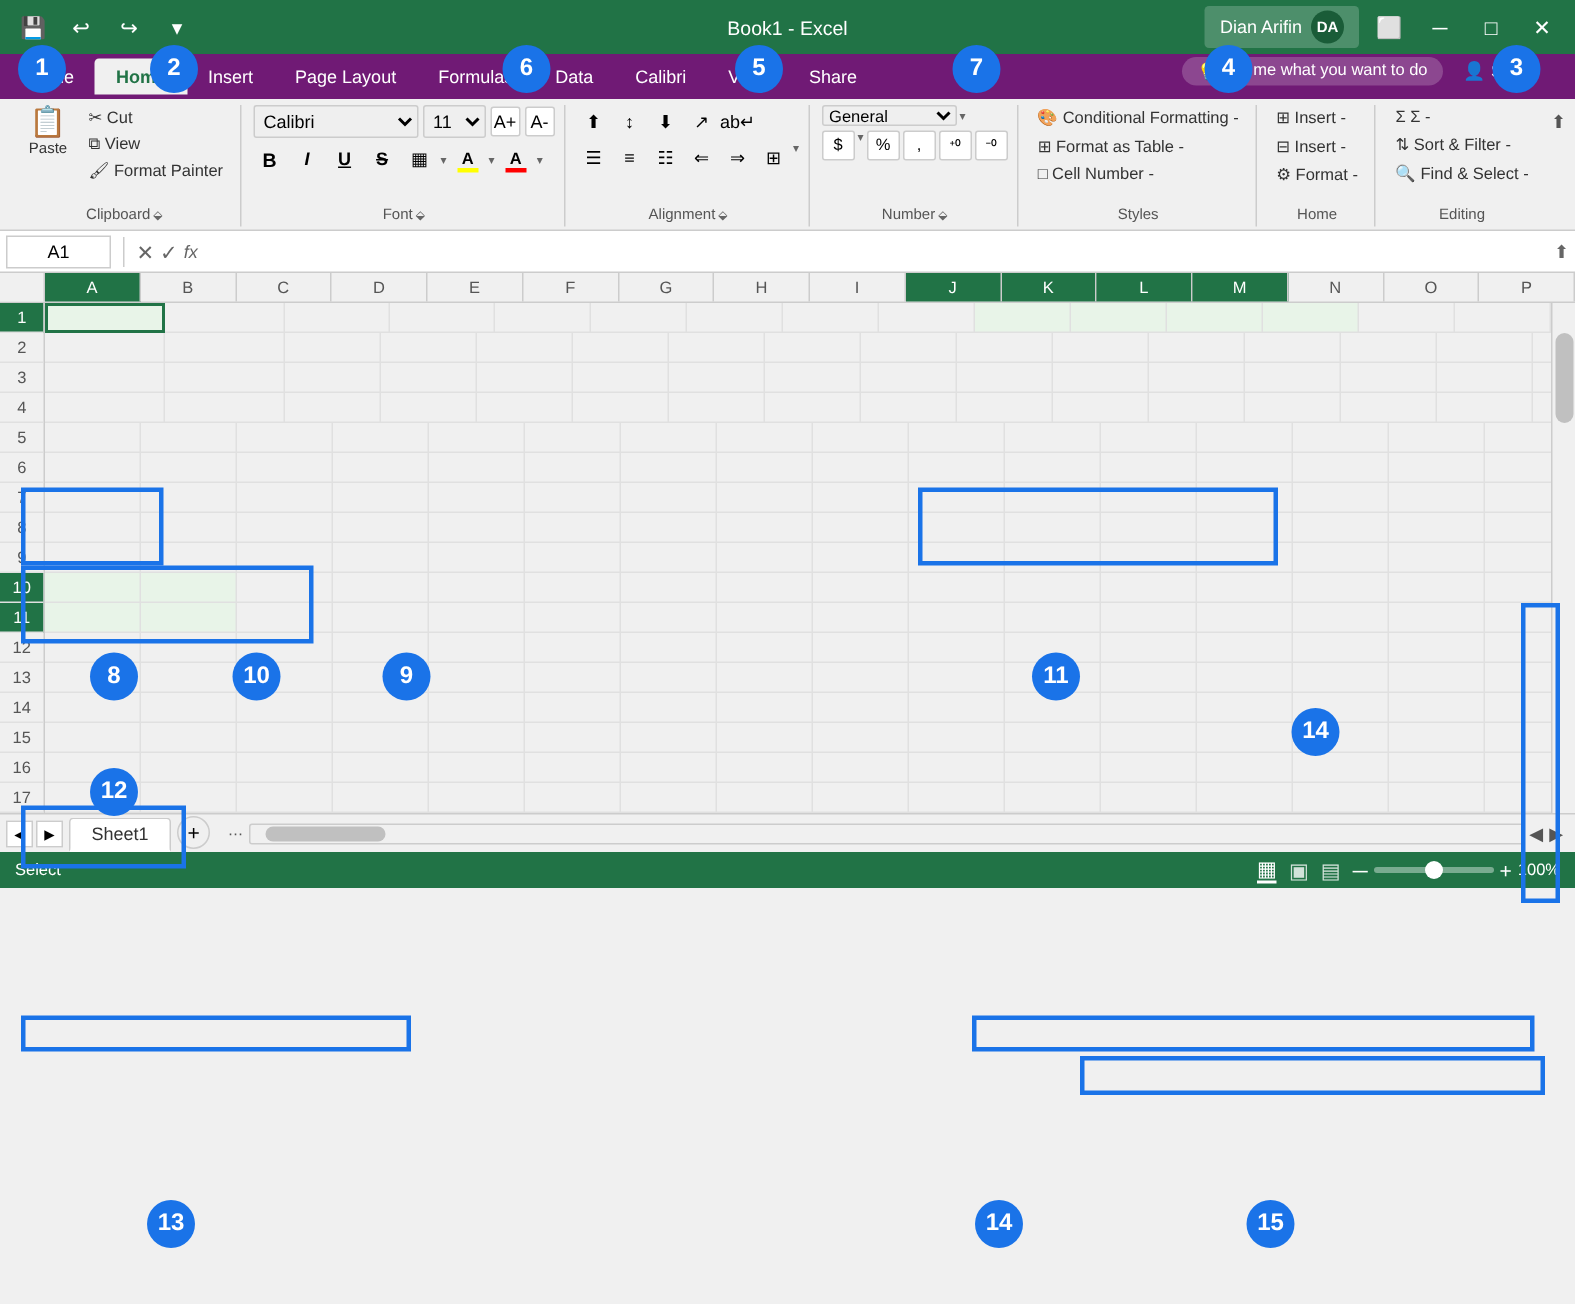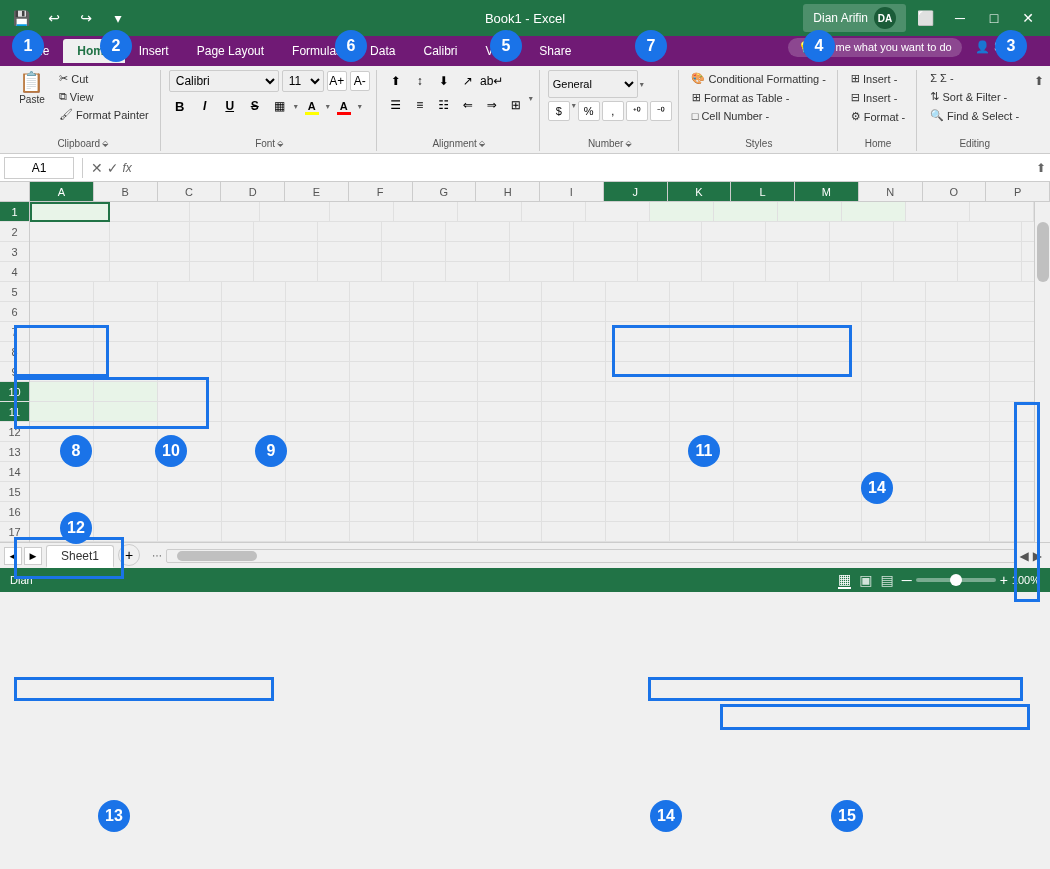--- a/index.html
+++ b/index.html
@@ -272,21 +272,21 @@
       width: 22px; height: 22px;
       border: none;
       background: transparent;
       cursor: pointer;
       font-size: 12px;
       display: flex; align-items: center; justify-content: center;
       border-radius: 2px;
     }
     .number-select {
       width: 90px;
-      height: 28px;
+      height: 14px;
       font-size: 11px;
       border: 1px solid #ccc;
       border-radius: 2px;
     }
     .number-row {
       display: flex;
       gap: 2px;
     }
     .number-btn {
       width: 22px; height: 20px;
@@ -1156,21 +1156,21 @@
     <button style="background:transparent;border:none;cursor:pointer;font-size:10px;color:#555;">⋯</button>
     <div style="flex:1;position:relative;height:14px;background:#f0f0f0;border:1px solid #ccc;border-radius:2px;">
       <div style="position:absolute;width:80px;height:10px;background:#c0c0c0;border-radius:5px;top:1px;left:10px;"></div>
     </div>
     <button style="background:transparent;border:none;cursor:pointer;font-size:12px;color:#555;">◀</button>
     <button style="background:transparent;border:none;cursor:pointer;font-size:12px;color:#555;">▶</button>
   </div>
 </div>
 
 <div class="status-bar">
-  <span>Dian</span>
+  <span>Select</span>
   <div class="status-right">
     <button class="view-btn active">▦</button>
     <button class="view-btn">▣</button>
     <button class="view-btn">▤</button>
     <div class="zoom-controls">
       <button class="zoom-btn">─</button>
       <div class="zoom-slider">
         <div class="zoom-slider-thumb"></div>
       </div>
       <button class="zoom-btn">+</button>

